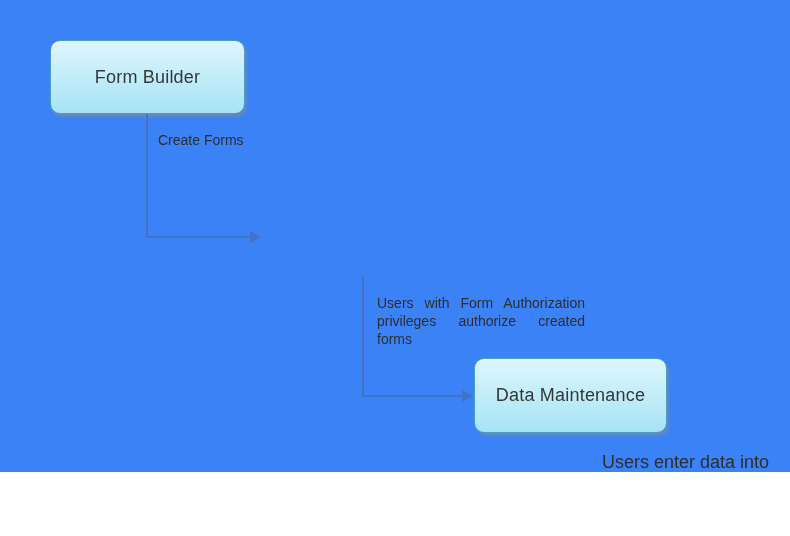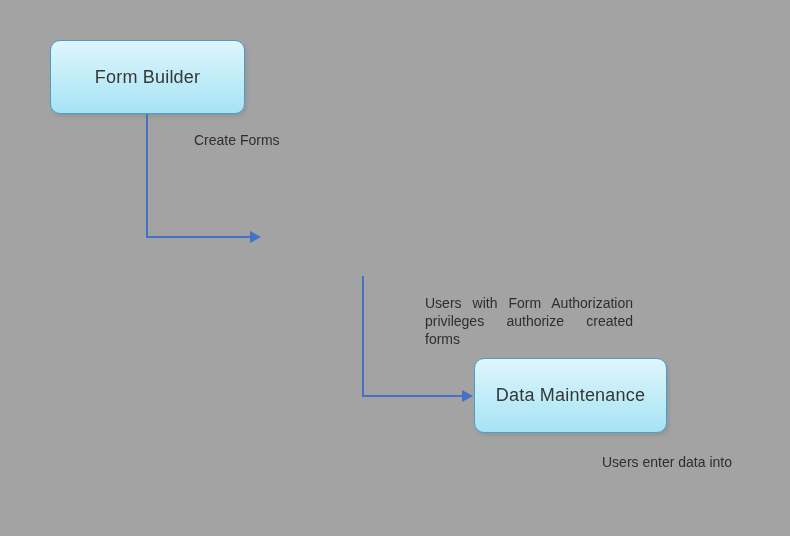--- a/index.html
+++ b/index.html
@@ -3,22 +3,22 @@
 <meta charset="utf-8">
 <style>
   html, body {
     margin: 0;
     padding: 0;
     background: #ffffff;
   }
   .canvas {
     position: relative;
     width: 790px;
-    height: 536px;
-    background: #a3a3a3;
+    height: 472px;
+    background: #3b82f6;
     overflow: hidden;
     font-family: "Liberation Sans", sans-serif;
   }
   .node {
     position: absolute;
     box-sizing: border-box;
     border: 1px solid #4a9ec9;
     border-radius: 10px;
     background: linear-gradient(180deg, #dff5fc 0%, #c5eef9 45%, #a6e3f5 100%);
     box-shadow: 2px 3px 3px rgba(140,140,140,0.55);
@@ -50,35 +50,34 @@
     border-bottom: 6px solid transparent;
     border-left: 11px solid #4472c4;
   }
   #conn1-arrow { left: 250px; top: 231px; }
   #conn2-arrow { left: 462px; top: 390px; }
 
   .edge-label {
     position: absolute;
     font-size: 14px;
     color: #2e2e2e;
-    margin-left: 36px;
   }
   #label-create-forms { left: 158px; top: 132px; white-space: nowrap; }
   #label-authorize {
-    left: 389px;
+    left: 377px;
     top: 294px;
     width: 208px;
     line-height: 18px;
     text-align: justify;
   }
   .note {
     position: absolute;
     left: 602px;
     top: 451px;
-    font-size: 14px;
+    font-size: 18px;
     line-height: 23px;
     color: #2e2e2e;
     text-align: right;
   }
 </style>
 </head>
 <body>
 
 <div class="canvas">
 

